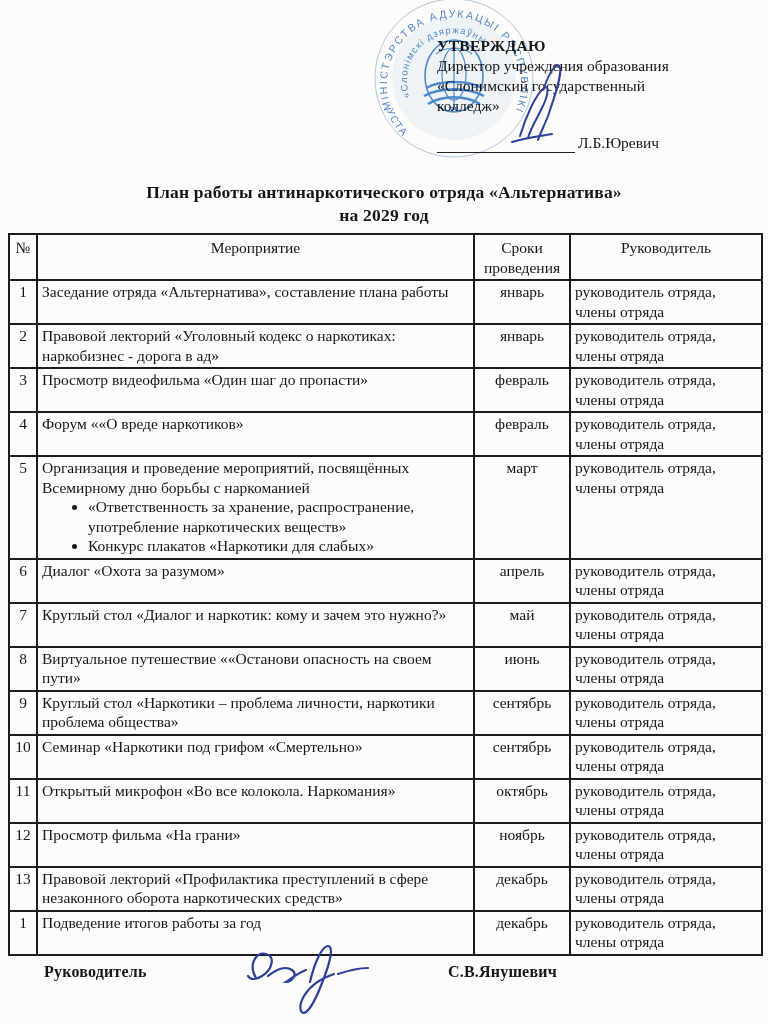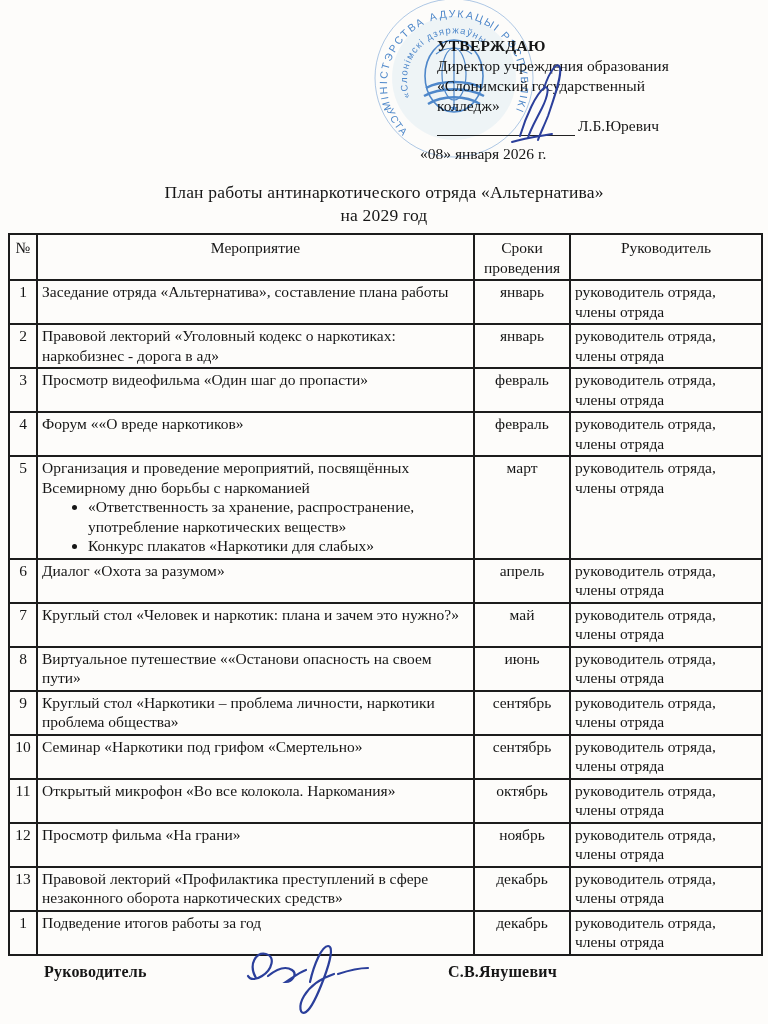--- a/index.html
+++ b/index.html
@@ -11,39 +11,39 @@
     overflow:hidden;
   }
   .page{position:absolute;inset:0;}
 
   
   .approval{
     position:absolute;left:437px;top:36px;width:300px;
     font-size:15.5px;line-height:20px;
   }
   .approval .l1{font-weight:bold;letter-spacing:.3px;}
-  .sig-row{height:26px;position:relative;}
+  .sig-row{height:26px;position:relative;margin-top:17px;}
   .sig-line{
     display:inline-block;width:138px;height:18px;
     border-bottom:1.6px solid #222;vertical-align:bottom;margin-right:3px;
   }
   .date-row{margin-left:-17px;margin-top:2px;}
 
   
   .stamp{
     position:absolute;left:350px;top:-4px;width:210px;height:172px;
     mix-blend-mode:multiply;opacity:.92;pointer-events:none;
   }
   
   .dir-sig{position:absolute;left:492px;top:58px;width:110px;height:90px;pointer-events:none;}
 
   
   .doc-title{
     position:absolute;left:0;top:181px;width:768px;
-    text-align:center;font-weight:normal;font-size:17.5px;line-height:23px;
+    text-align:center;font-weight:bold;font-size:17.5px;line-height:23px;
     letter-spacing:.2px;
   }
 
   
   table.plan{
     position:absolute;left:8px;top:233px;width:753px;
     border-collapse:collapse;table-layout:fixed;
   }
   .plan th,.plan td{
     border:2px solid #1c1c1c;
@@ -66,21 +66,20 @@
 <body>
 
 <div class="page">
 
   <div class="approval">
     <div class="l1">УТВЕРЖДАЮ</div>
     <div>Директор учреждения образования</div>
     <div>«Слонимский государственный</div>
     <div>колледж»</div>
     <div class="sig-row"><span class="sig-line"></span><span>Л.Б.Юревич</span></div>
-    <div class="date-row">«08»  января  2026 г.</div>
   </div>
 
   <svg class="stamp" viewBox="0 0 210 172">
     <defs>
       <path id="arcOuter" d="M 44,118 A 67,67 0 1 1 164,118" fill="none"></path>
       <path id="arcInner" d="M 66,112 A 47,47 0 1 1 142,112" fill="none"></path>
       <path id="arcBottom" d="M 36,112 A 69,69 0 0 0 78,156" fill="none"></path>
     </defs>
     <g stroke="#3f7fca" fill="none">
       <circle cx="104" cy="82" r="62" fill="#9cc4e8" fill-opacity="0.16" stroke="none"></circle>
@@ -167,21 +166,21 @@
           <td class="c-resp">руководитель отряда, члены отряда</td>
         </tr>
         <tr>
           <td class="c-num">6</td>
           <td class="c-event"><span>Диалог «Охота за разумом»</span></td>
           <td class="c-term">апрель</td>
           <td class="c-resp">руководитель отряда, члены отряда</td>
         </tr>
         <tr>
           <td class="c-num">7</td>
-          <td class="c-event"><span>Круглый стол «Человек и наркотик: плана и зачем это нужно?»</span></td>
+          <td class="c-event"><span>Круглый стол «Диалог и наркотик: кому и зачем это нужно?»</span></td>
           <td class="c-term">май</td>
           <td class="c-resp">руководитель отряда, члены отряда</td>
         </tr>
         <tr>
           <td class="c-num">8</td>
           <td class="c-event"><span>Виртуальное путешествие ««Останови опасность на своем пути»</span></td>
           <td class="c-term">июнь</td>
           <td class="c-resp">руководитель отряда, члены отряда</td>
         </tr>
         <tr>

